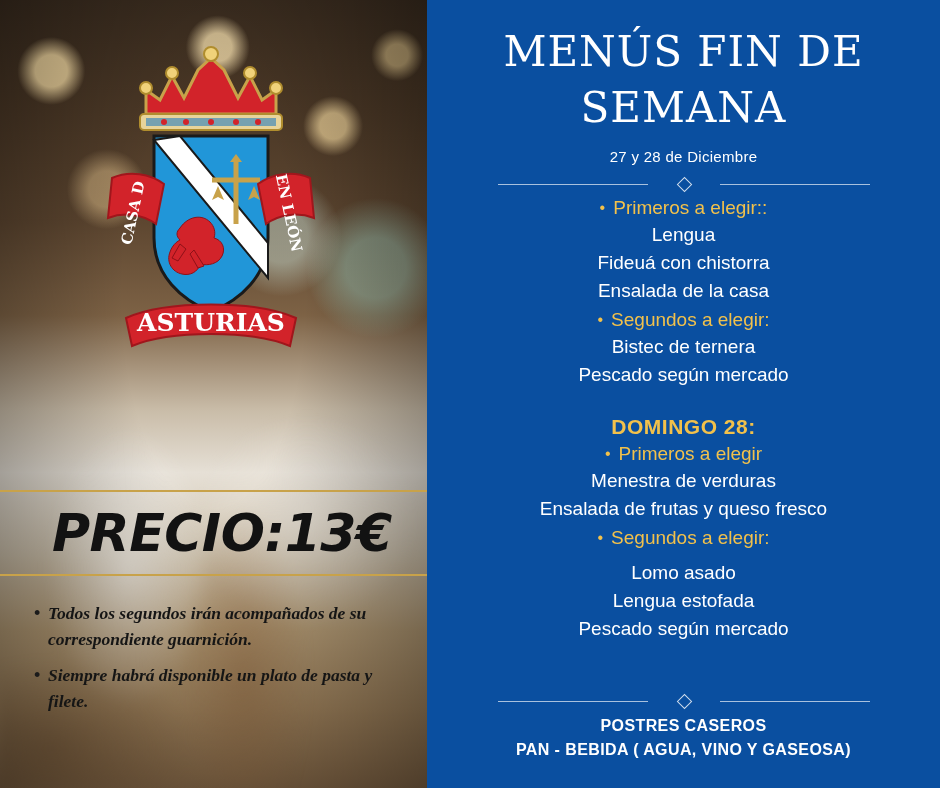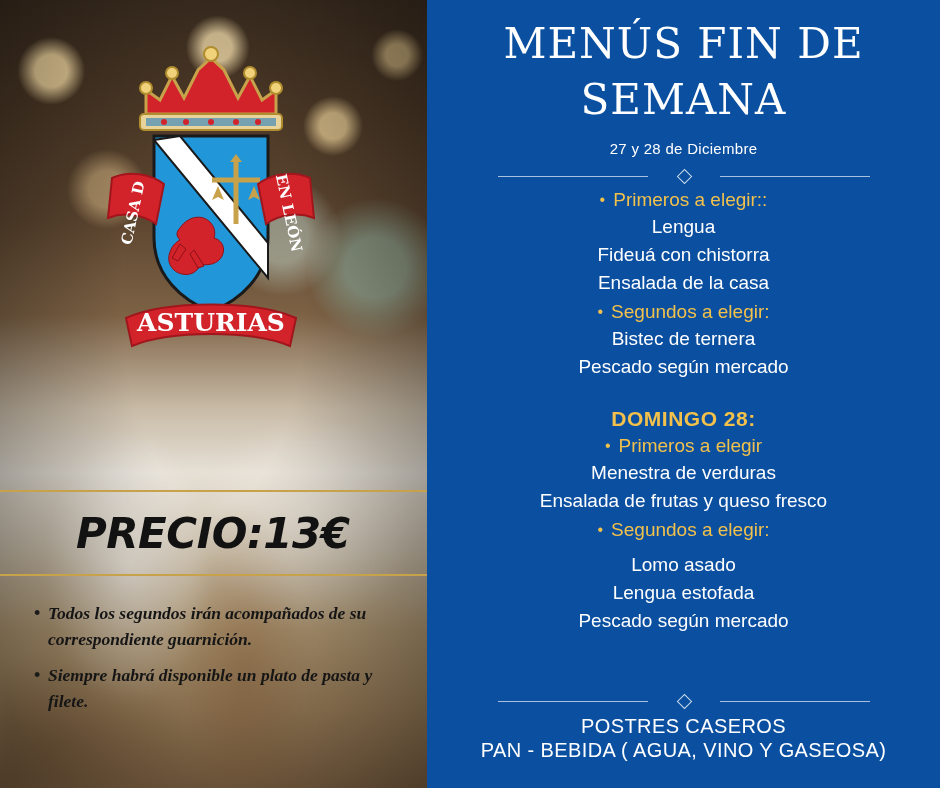--- a/index.html
+++ b/index.html
@@ -88,24 +88,24 @@
     border-top: 2px solid #c8a24a;
     border-bottom: 2px solid #c8a24a;
     background: rgba(255,255,255,0.0);
     display: flex;
     align-items: center;
   }
   .price-text {
     font-family: "DejaVu Sans", sans-serif;
     font-weight: bold;
     font-style: italic;
-    font-size: 42px;
+    font-size: 52px;
     color: #121212;
     letter-spacing: -0.5px;
-    padding-left: 76px;
+    padding-left: 52px;
   }
 
   .left-notes {
     position: absolute;
     left: 34px;
     top: 600px;
     width: 390px;
     color: #1b1b1b;
   }
   .note-item {
@@ -131,21 +131,21 @@
   }
 
   
   .right-panel {
     position: relative;
     width: 513px;
     height: 788px;
     background: #0a4fa0;
     color: #ffffff;
     text-align: center;
-    padding: 4px 14px;
+    padding: 12px 14px;
     box-sizing: border-box;
   }
   .menu-title {
     font-family: "DejaVu Serif", serif;
     font-size: 42px;
     line-height: 56px;
     letter-spacing: 1px;
     margin: 12px 0 0 0;
     font-weight: normal;
   }
@@ -212,23 +212,24 @@
   .gap-sm { height: 8px; }
   .gap-md { height: 22px; }
   .footer-block {
     position: absolute;
     left: 0;
     right: 0;
     bottom: 26px;
   }
   .footer-line {
     font-family: "Liberation Sans", sans-serif;
-    font-size: 20px;
+    font-size: 16px;
     letter-spacing: 0.4px;
     line-height: 24px;
+    font-weight: bold;
   }
 </style>
 </head>
 <body>
 
 <div class="poster">
 
   <div class="left-panel">
     <div class="photo-bg"></div>
     <div class="photo-blur-shapes"></div>

